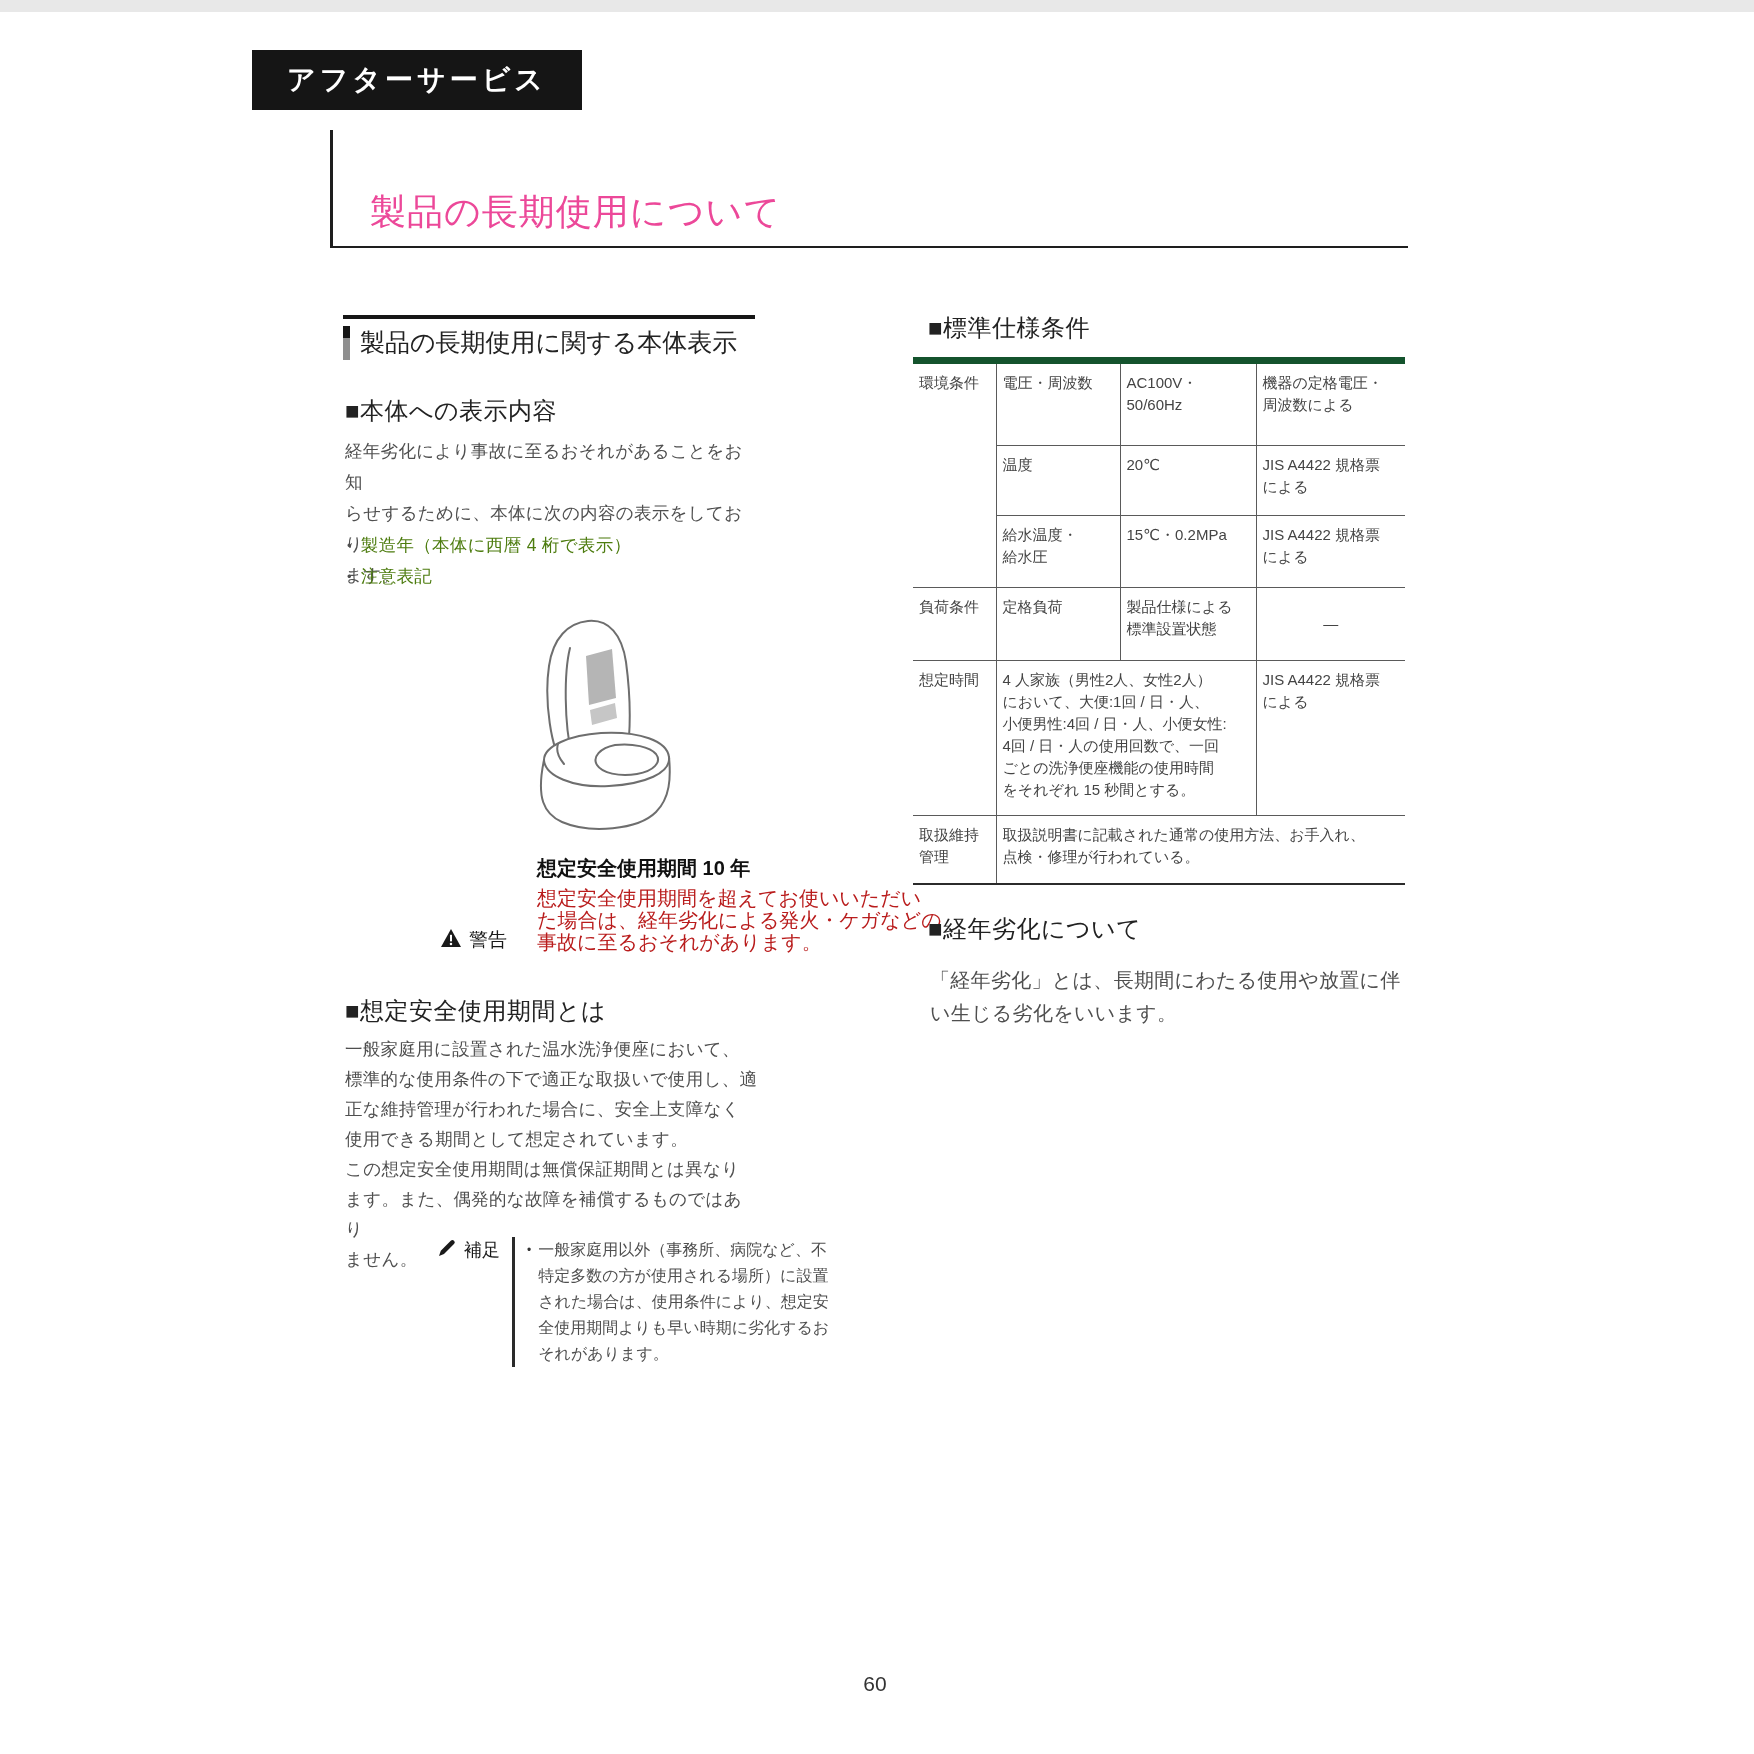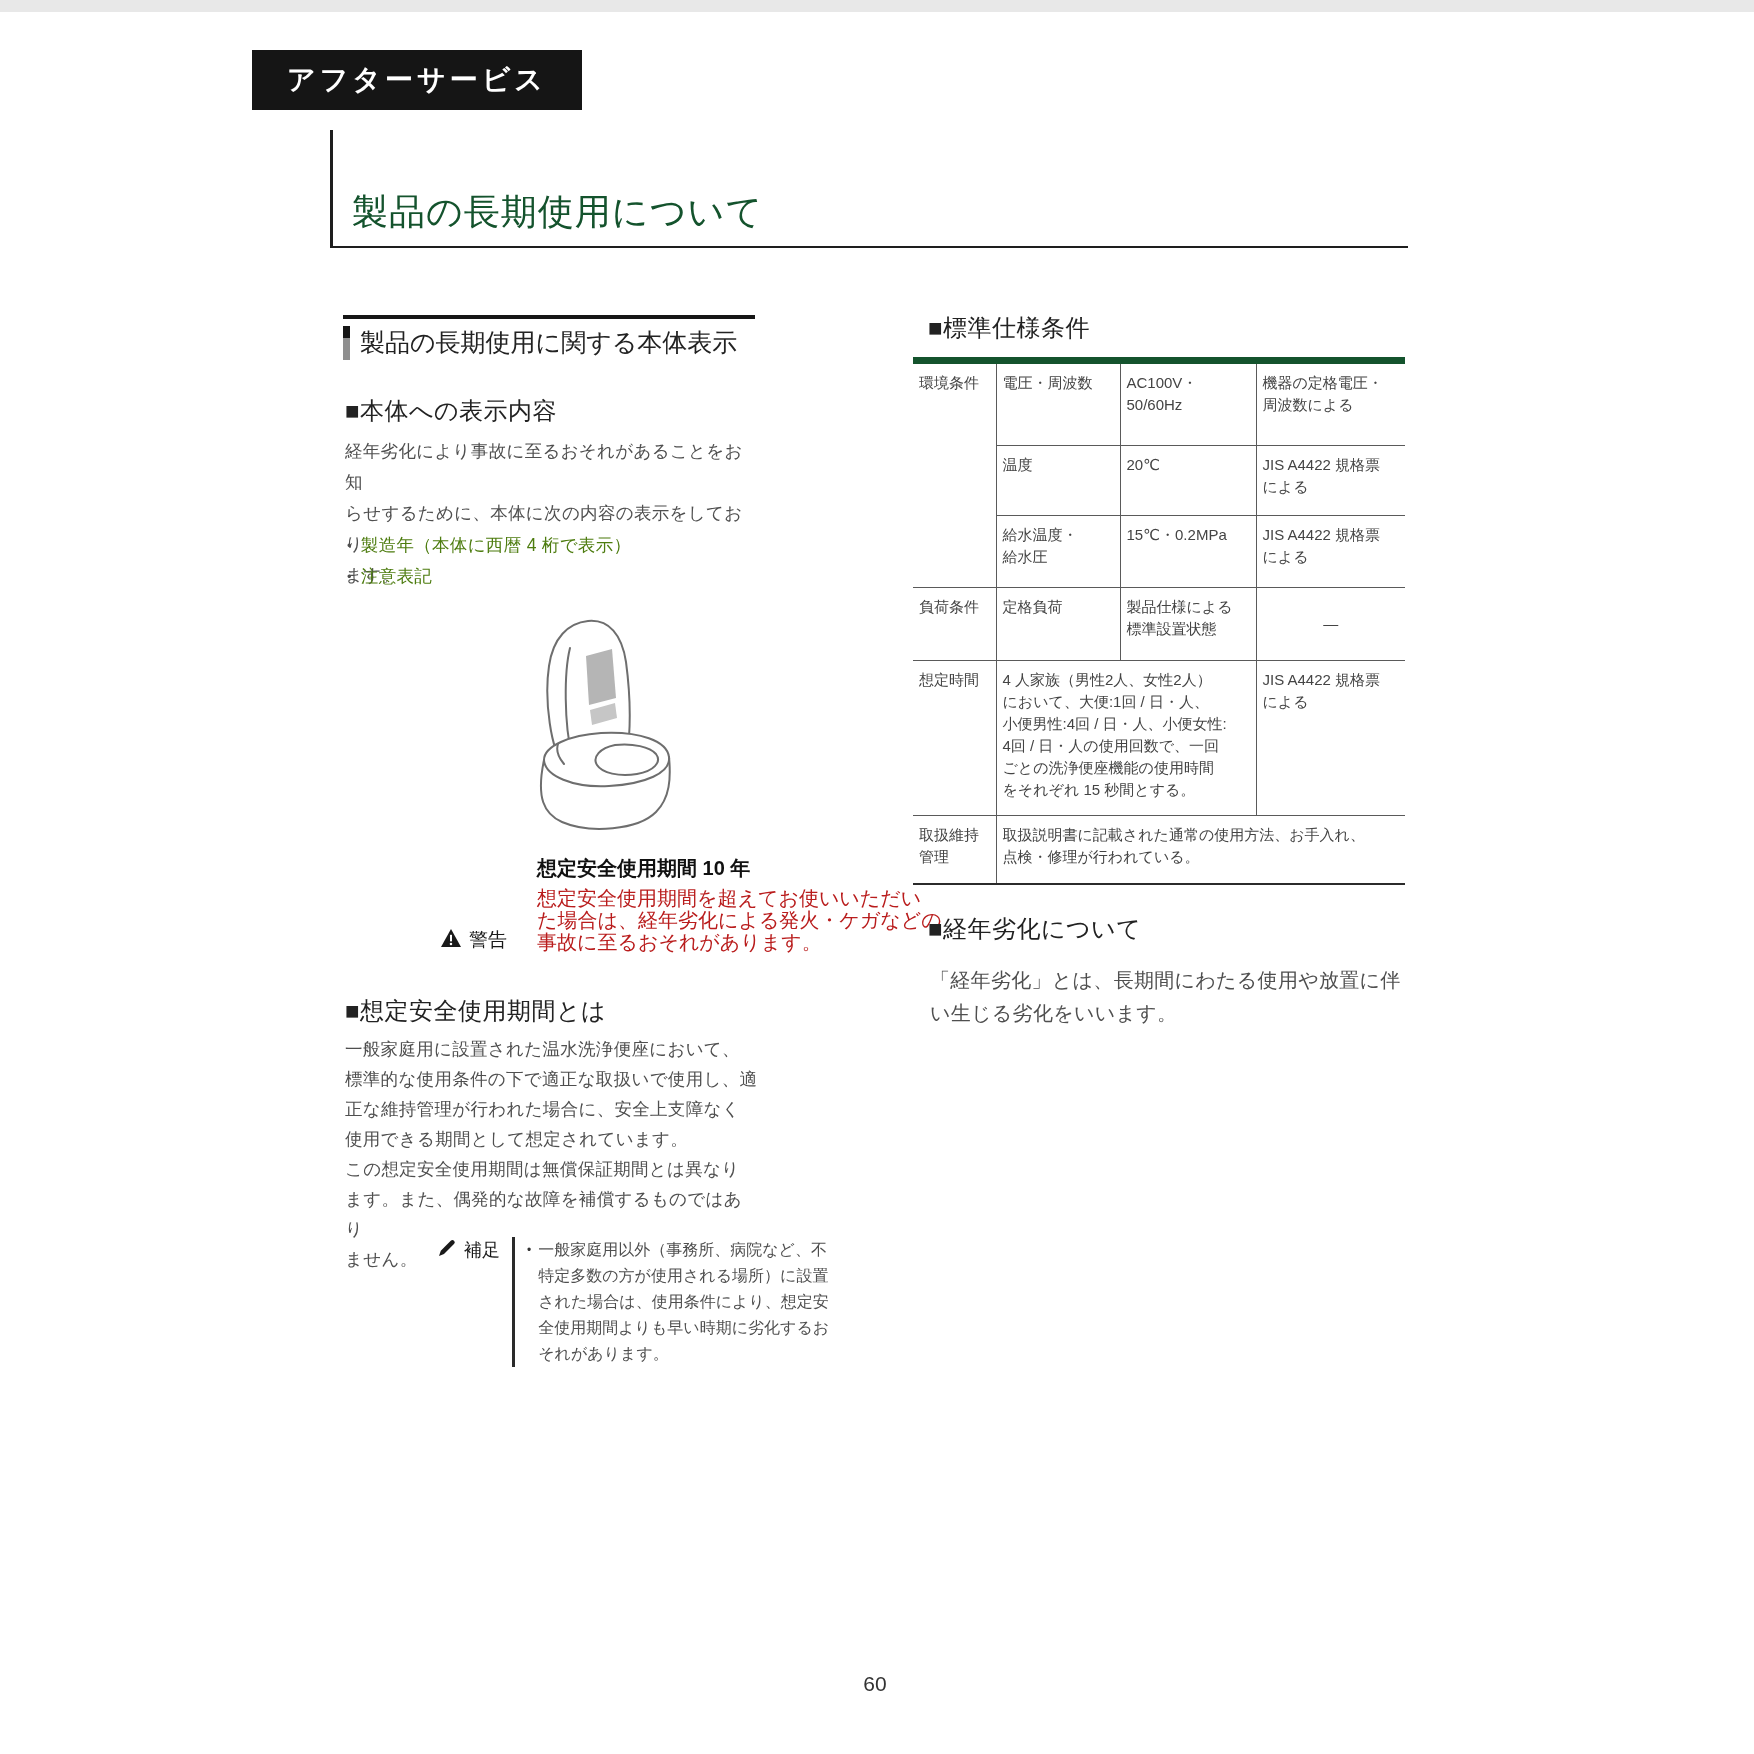--- a/index.html
+++ b/index.html
@@ -11,21 +11,21 @@
 
   
   .banner {
     position:absolute; left:252px; top:38px; width:330px; height:60px;
     background:#151515; color:#ffffff; display:flex; align-items:center; justify-content:center;
     font-size:28px; font-weight:bold; letter-spacing:4px;
   }
 
   
   .title-vrule { position:absolute; left:330px; top:118px; width:3px; height:118px; background:#1e1e1e; }
-  .page-title { position:absolute; left:352px; top:176px; margin:0; font-size:36px; font-weight:normal; color:#14532d; letter-spacing:1px; }
+  .page-title { position:absolute; left:370px; top:176px; margin:0; font-size:36px; font-weight:normal; color:#ec4899; letter-spacing:1px; }
   .title-hrule { position:absolute; left:330px; top:234px; width:1078px; height:2px; background:#1e1e1e; }
 
   
   .section-header {
     position:absolute; left:343px; top:303px; width:412px; box-sizing:border-box;
     border-top:4px solid #161616; padding:7px 0 4px 17px;
     font-size:25px; color:#222222;
   }
   .section-bar {
     position:absolute; left:0; top:7px; width:7px; height:34px;

